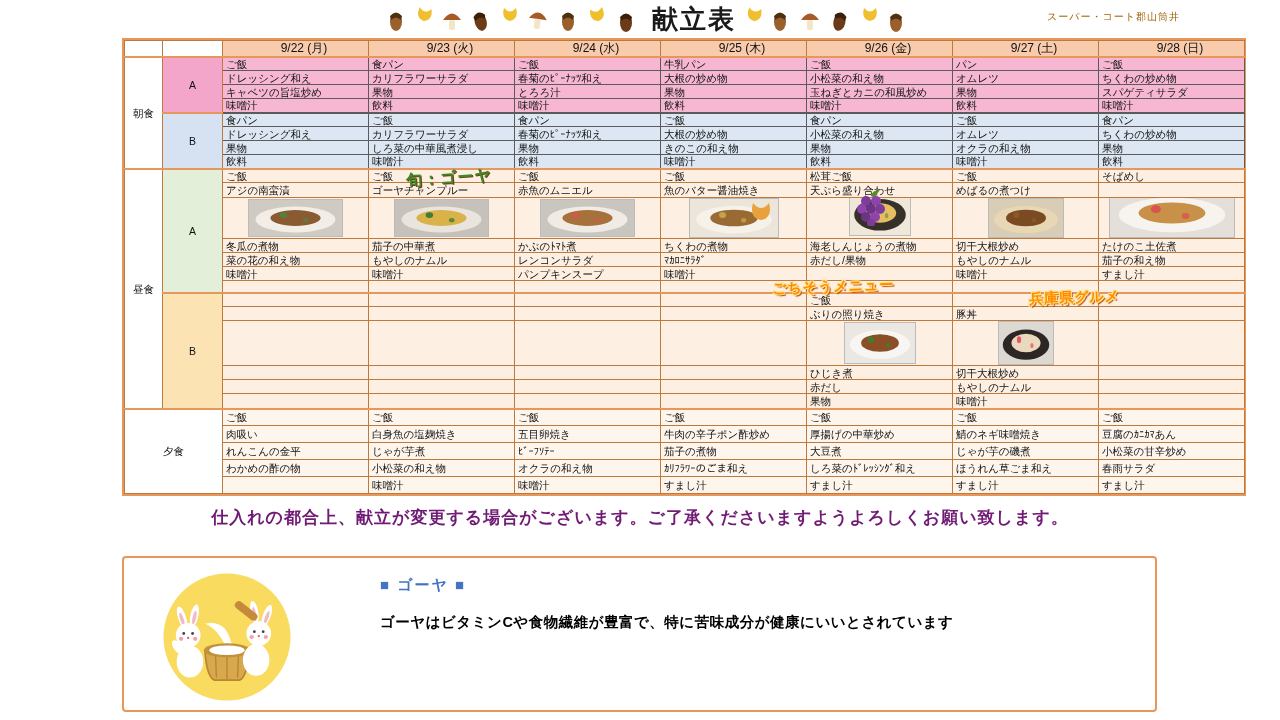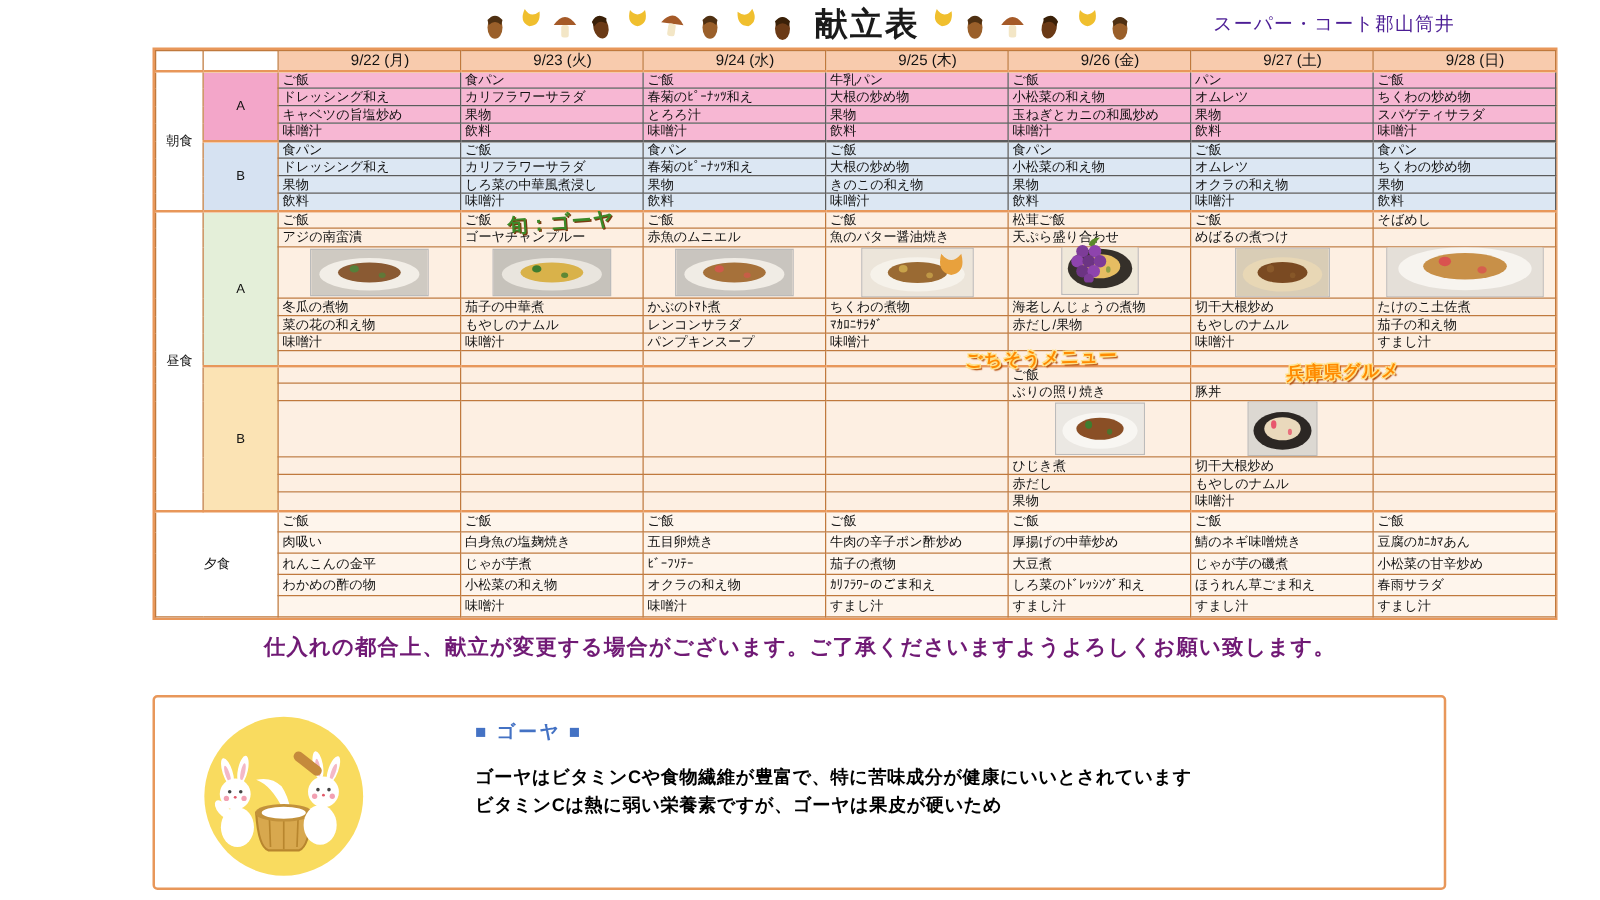--- a/index.html
+++ b/index.html
@@ -1,21 +1,21 @@
 <!DOCTYPE html>
 <html><head>
 <meta charset="utf-8">
 <style>
   html,body{margin:0;padding:0;background:#fff;}
   .page{position:relative;width:1280px;height:720px;background:#fff;overflow:hidden;
         font-family:"Liberation Sans","DejaVu Sans",sans-serif;color:#111;}
 
   
   .page-title{position:absolute;left:652px;top:2px;font-size:26px;font-weight:bold;letter-spacing:2px;color:#1a1a1a;}
-  .facility{position:absolute;right:116px;top:10px;font-size:15px;color:#4c1d95;letter-spacing:1px;}
+  .facility{position:absolute;right:100px;top:10px;font-size:10px;color:#a16207;letter-spacing:1px;}
   .deco{position:absolute;top:2px;}
   .deco-left{left:386px;}
   .deco-right{left:742px;}
 
   
   .table-wrap{position:absolute;left:122px;top:38px;width:1124px;box-sizing:border-box;
               border:2px solid #E8975A;}
   table.menu{border-collapse:collapse;table-layout:fixed;width:1120px;background:#fff;}
   table.menu td{border:1px solid #c0793d;font-size:10.5px;line-height:12px;padding:0 3px;
                 overflow:hidden;white-space:nowrap;vertical-align:middle;}
@@ -480,17 +480,16 @@
         <circle cx="113" cy="80" r="2.4" fill="#F2A0B2"></circle>
           <circle cx="129" cy="80" r="2.4" fill="#F2A0B2"></circle>
         <circle cx="121" cy="79" r="1.3" fill="#E25A6A"></circle>
         <ellipse cx="118" cy="106" rx="15" ry="18" fill="#fff"></ellipse>
         <rect x="92" y="46" width="30" height="9" rx="4.5" fill="#C58A3C" transform="rotate(38 107 50)"></rect>
       </g>
     </svg>
     <div class="info-content">
       <div class="info-title">■ ゴーヤ ■</div>
       <div class="info-line">ゴーヤはビタミンCや食物繊維が豊富で、特に苦味成分が健康にいいとされています</div>
-      <div class="info-line">ビタミンCは熱に弱い栄養素ですが、ゴーヤは果皮が硬いため</div>
     </div>
   </div>
 
 </div>
 
 </body></html>

